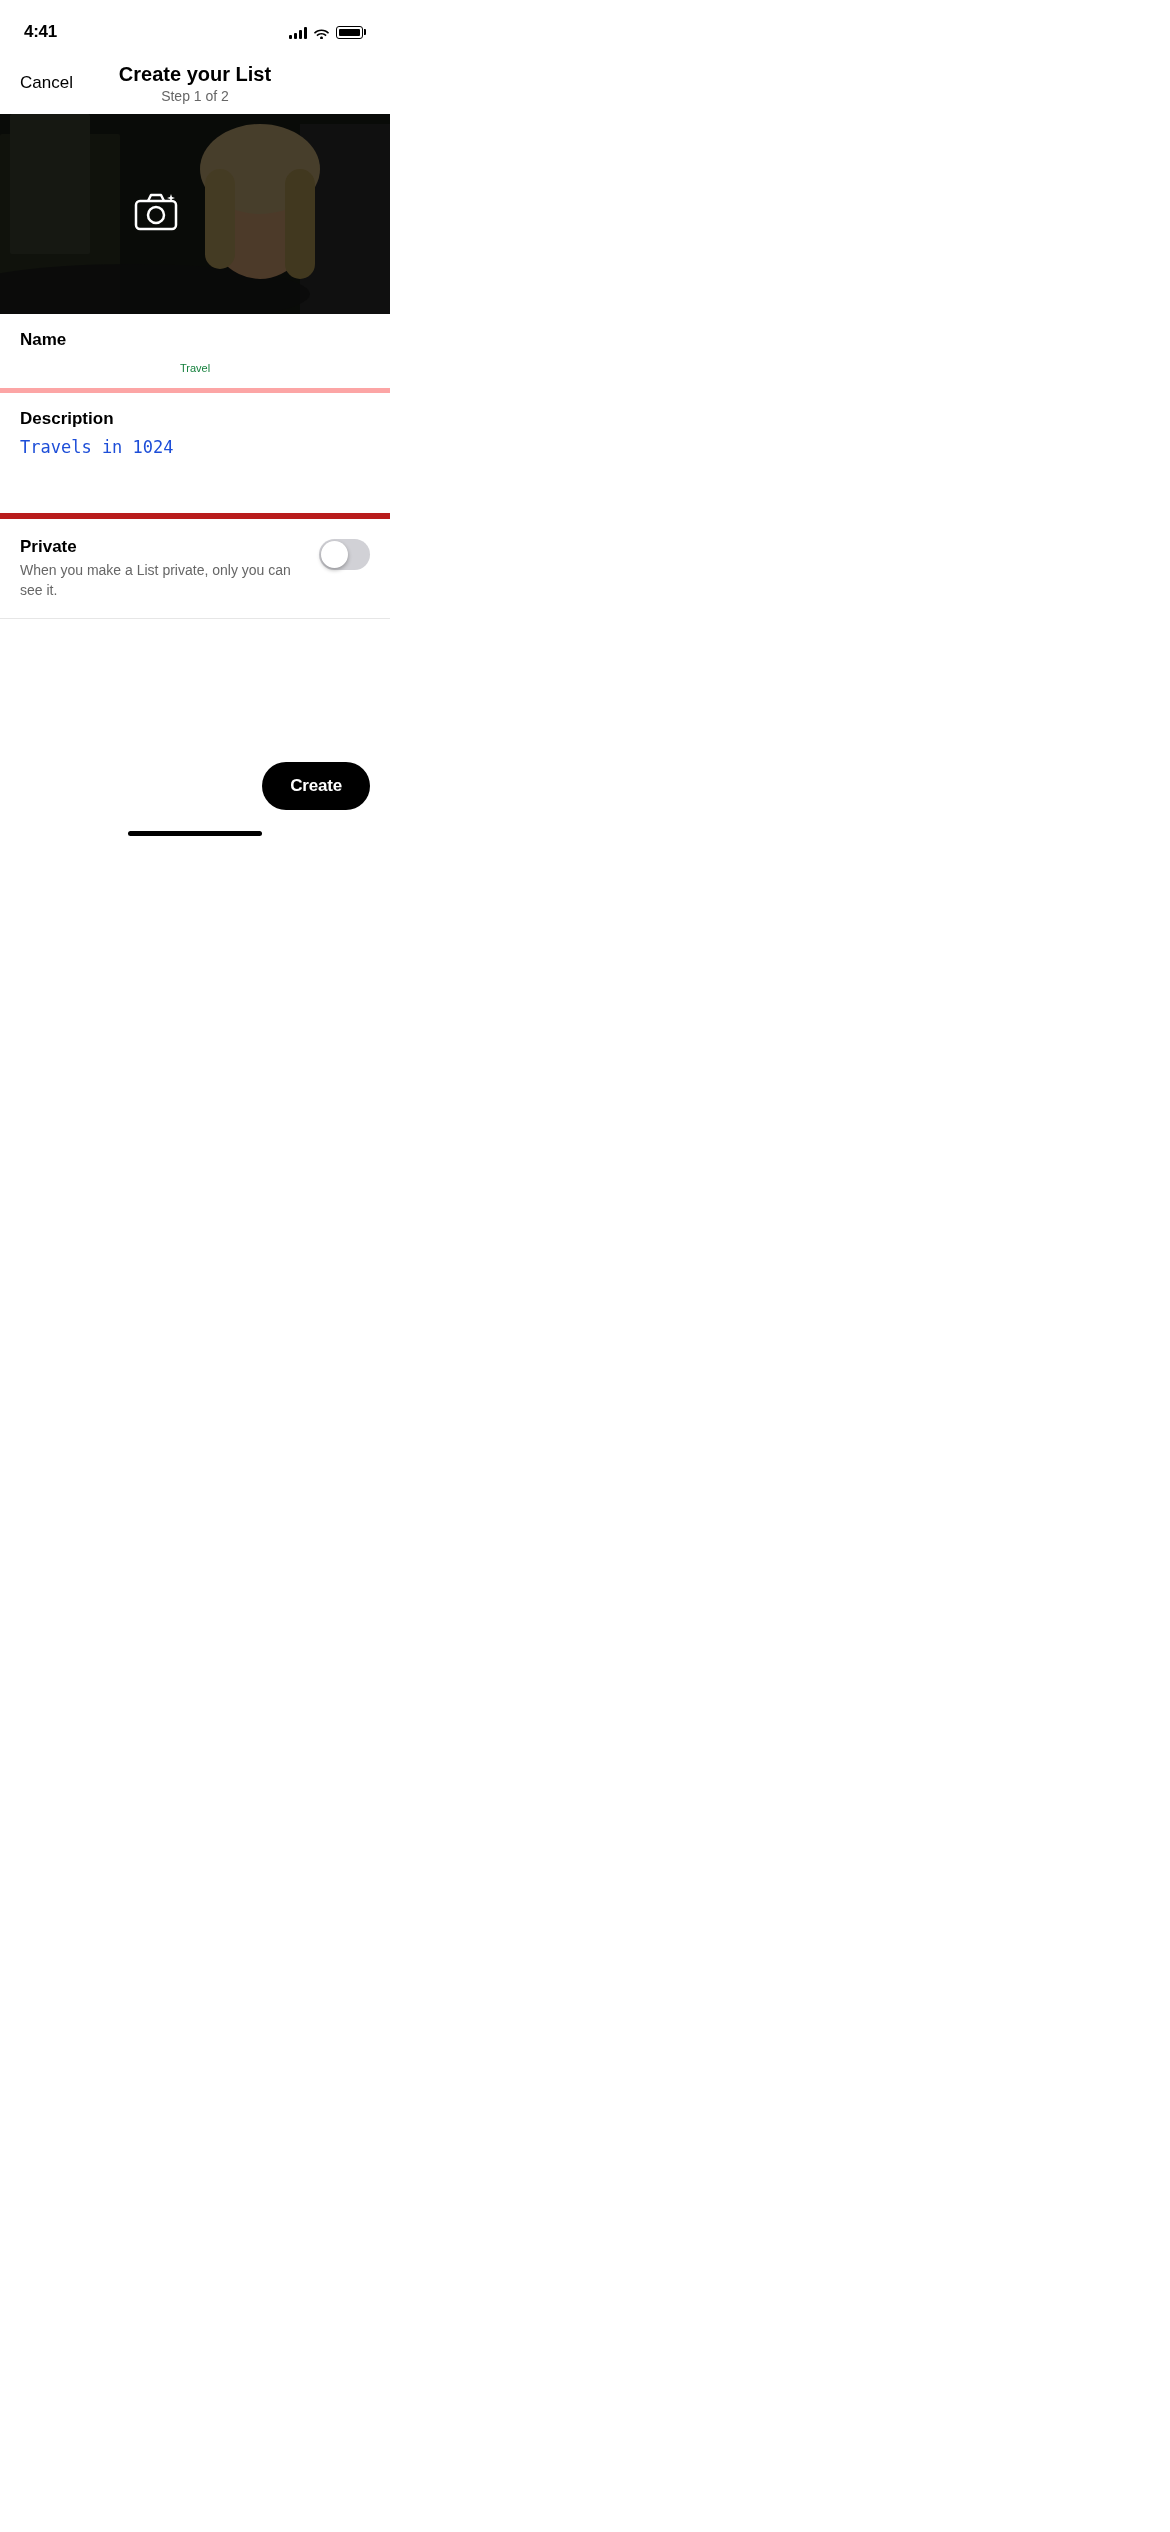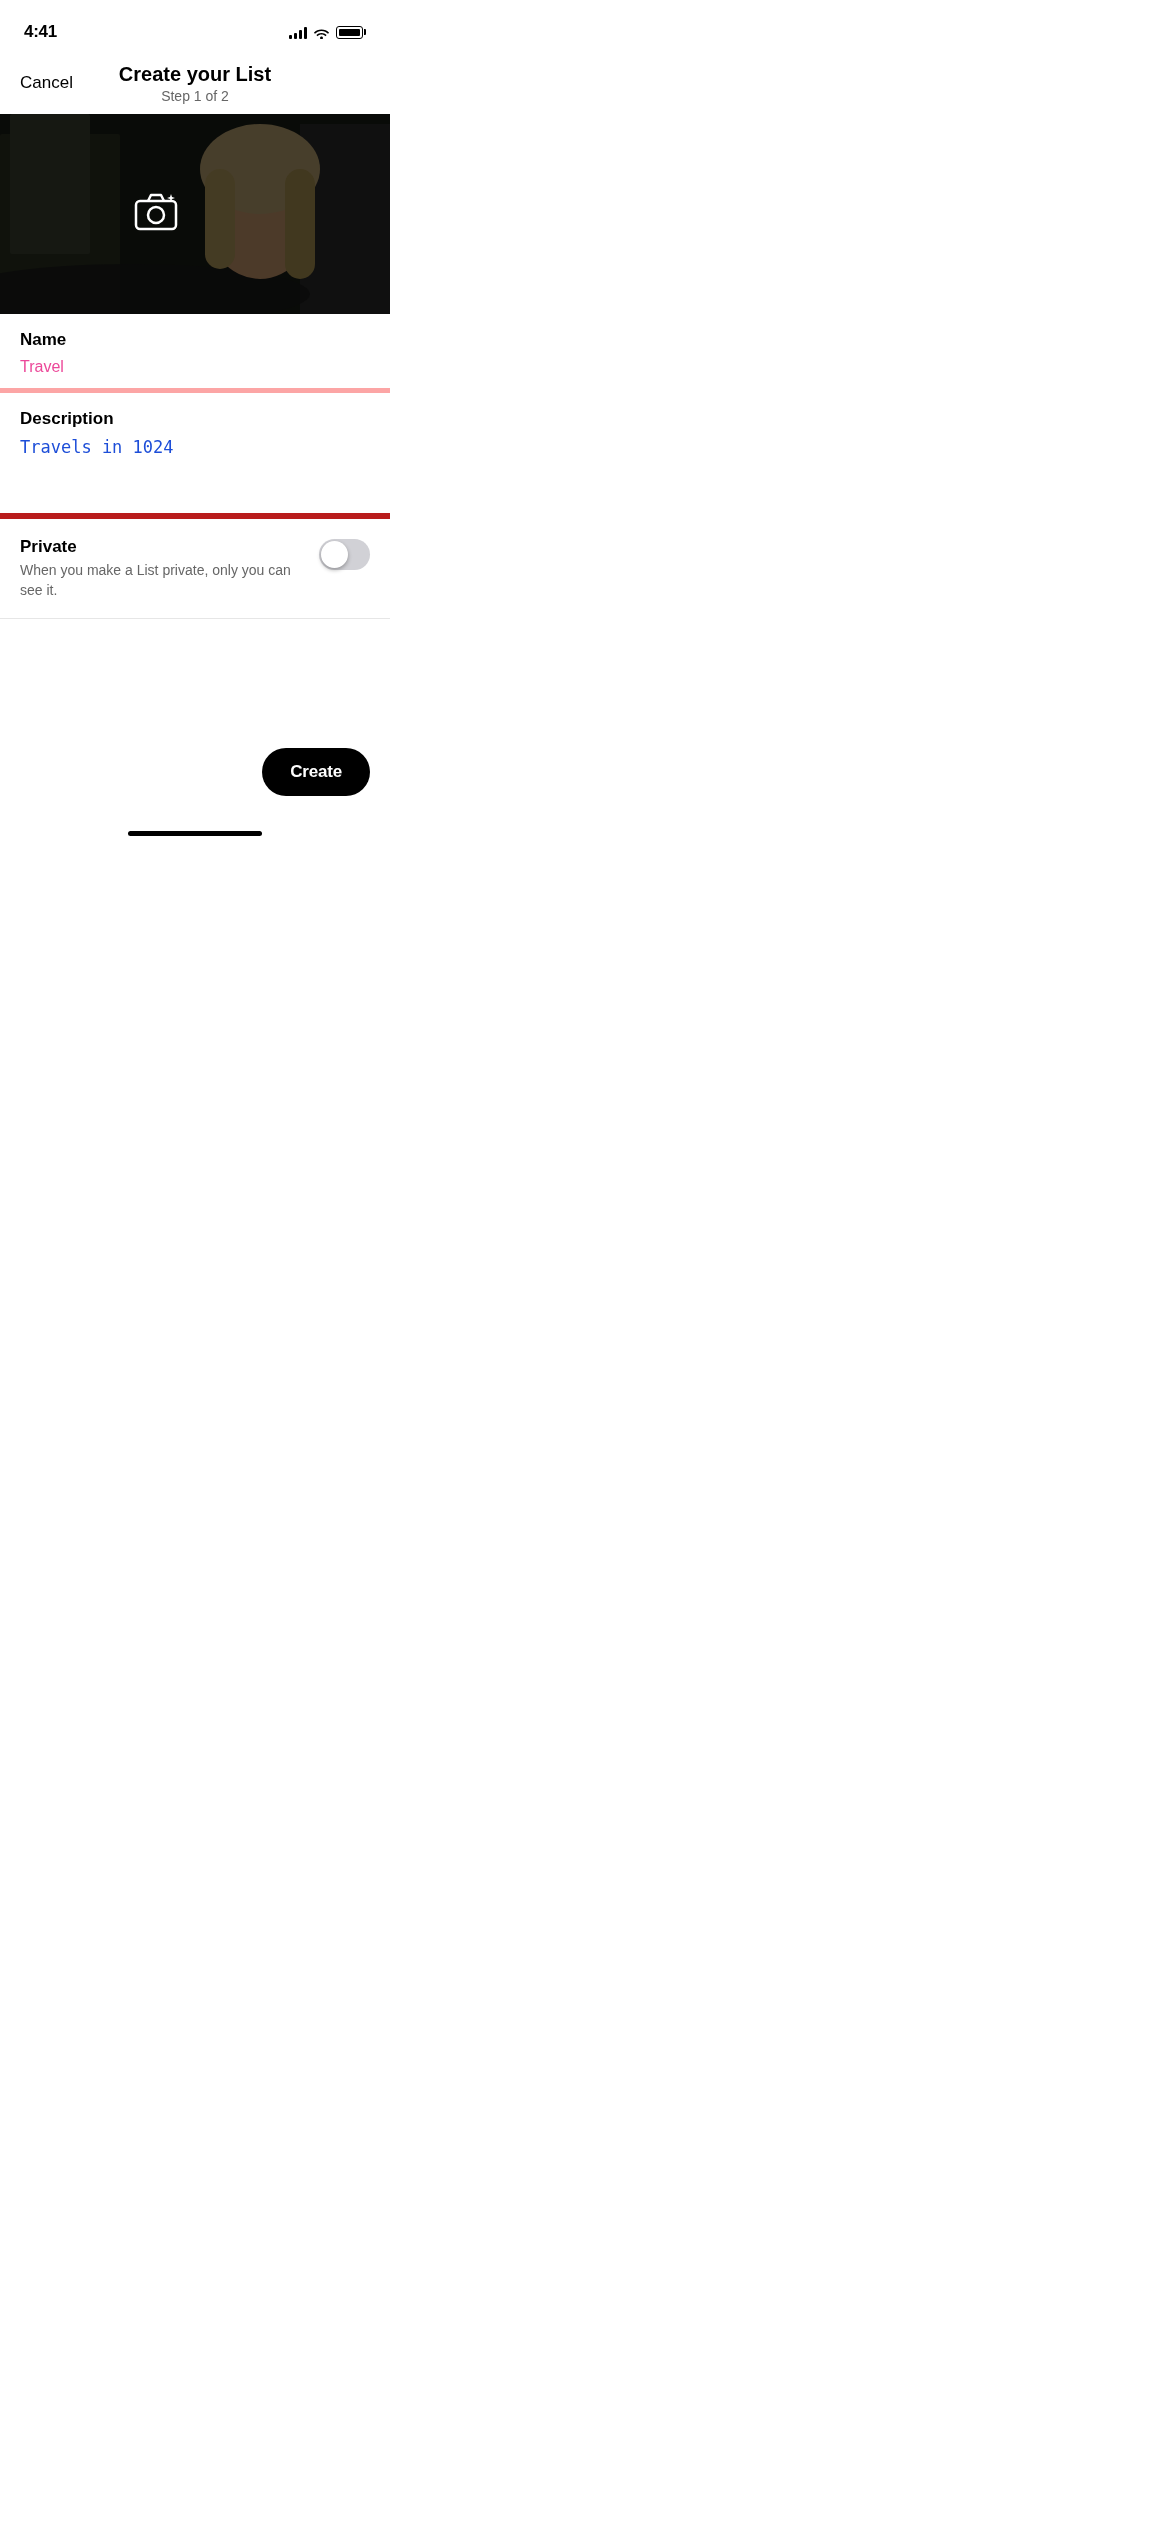--- a/index.html
+++ b/index.html
@@ -175,28 +175,29 @@
     }
 
     .field-label {
       font-size: 17px;
       font-weight: 700;
       color: #000;
       margin-bottom: 8px;
     }
 
     .field-input {
-      font-size: 16px;
-      color: #ec4899;
+      font-size: 11px;
+      color: #15803d;
       border: none;
       outline: none;
       width: 100%;
       background: transparent;
       padding: 0;
       cursor: text;
+      text-align: center;
     }
 
     .description-section {
       padding: 16px 20px 12px;
       border-bottom: 6px solid #b91c1c;
       min-height: 120px;
     }
 
     .description-input {
       font-size: 17px;
@@ -258,21 +259,21 @@
       position: absolute;
       top: 2px;
       left: 2px;
       box-shadow: 0 2px 4px rgba(0,0,0,0.3);
       transition: left 0.2s;
     }
 
     
     .create-btn-container {
       position: absolute;
-      bottom: 48px;
+      bottom: 34px;
       right: 20px;
     }
 
     .create-btn {
       background: #000;
       color: #fff;
       border: none;
       border-radius: 25px;
       padding: 14px 28px;
       font-size: 17px;

